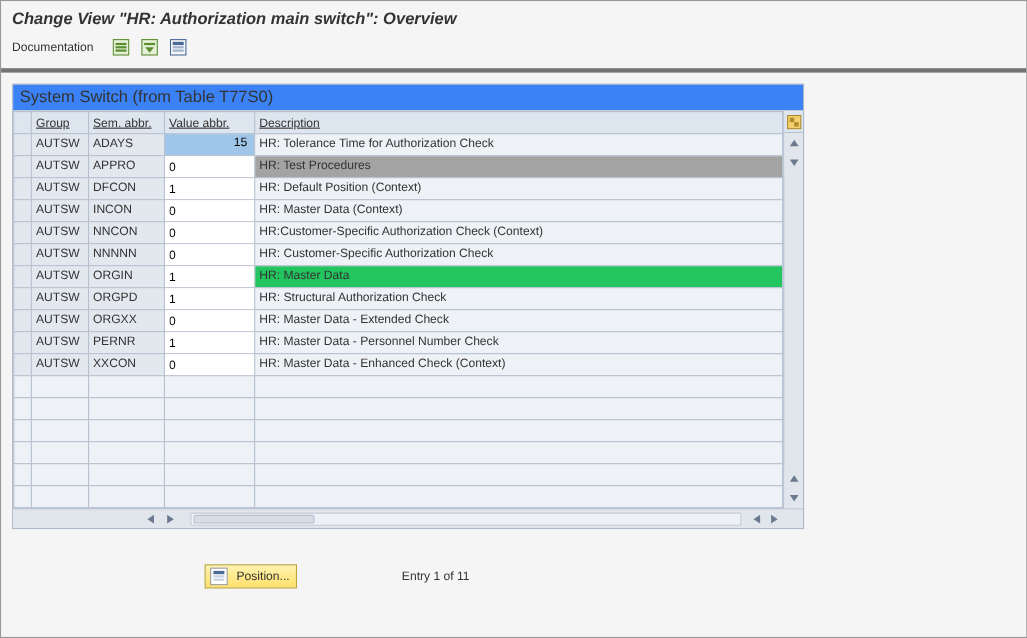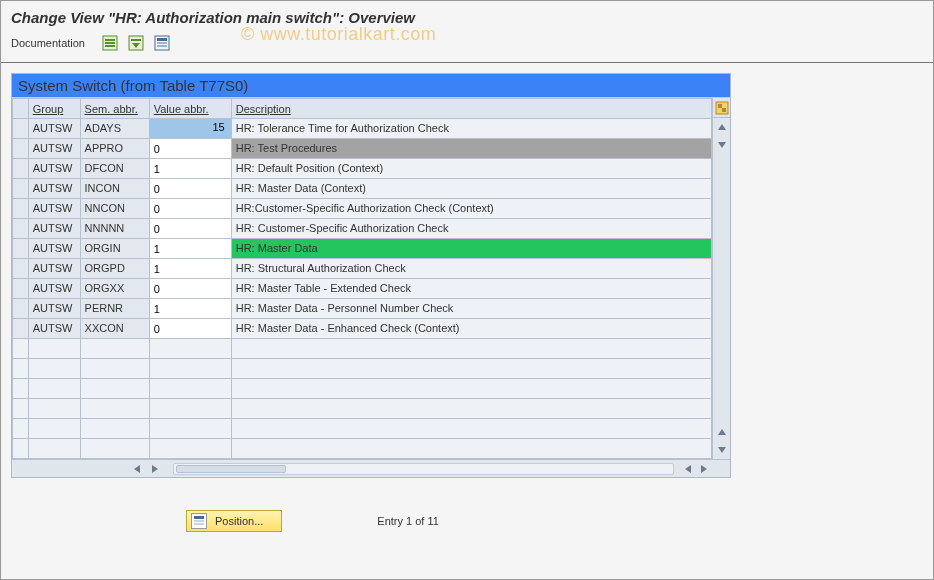--- a/index.html
+++ b/index.html
@@ -25,21 +25,21 @@
       font-size: 15px;
       font-weight: bold;
       font-style: italic;
       color: #333;
     }
     .toolbar {
       display: flex;
       align-items: center;
       gap: 8px;
       padding: 4px 10px 10px 10px;
-      border-bottom: 1px solid #737373;
+      border-bottom: 4px solid #737373;
       position: relative;
     }
     .doc-label {
       font-size: 11px;
       color: #333;
       margin-right: 8px;
     }
     .toolbar-icon {
       width: 18px;
       height: 18px;
@@ -196,21 +196,21 @@
       display: flex;
       align-items: center;
     }
     .position-btn {
       margin-left: 175px;
       display: inline-flex;
       align-items: center;
       background: linear-gradient(#fff3b0, #ffe06b);
       border: 1px solid #b8a63a;
       height: 22px;
-      padding: 0 18px 0 4px;
+      padding: 0 6px 0 4px;
       gap: 8px;
       cursor: pointer;
       font-size: 11px;
       color: #333;
       justify-content: center;
     }
     .position-btn .btn-icon {
       width:16px;height:16px;
       background:#fff;
       border:1px solid #999;
@@ -250,21 +250,20 @@
         </svg>
     </span>
     <span class="toolbar-icon">
       <svg width="16" height="16">
           <rect x="1" y="1" width="14" height="14" fill="none" stroke="#4a6a99"></rect>
           <rect x="3" y="3" width="10" height="3" fill="#4a6a99"></rect>
           <rect x="3" y="7" width="10" height="2" fill="#9eb3cf"></rect>
           <rect x="3" y="10" width="10" height="2" fill="#9eb3cf"></rect>
         </svg>
     </span>
-    <span class="watermark">© www.tutorialkart.com</span>
   </div>
 
   <div class="content-wrap">
     <div class="panel">
       <div class="panel-title">System Switch (from Table T77S0)</div>
       <div class="table-wrap">
         <table class="grid">
           <thead>
             <tr>
               <th class="col-sel"></th>
@@ -418,21 +417,21 @@
                 <td class="col-group">
                   <div class="cell-ro">AUTSW</div>
                 </td>
                 <td class="col-sem">
                   <div class="cell-ro">ORGXX</div>
                 </td>
                 <td class="col-val">
                   <div class="cell-input-wrap"><input class="cell-input" value="0" style=""></div>
                 </td>
                 <td class="col-desc">
-                  <div class="cell-ro" style="background:#eef1f5">HR: Master Table - Extended Check</div>
+                  <div class="cell-ro" style="background:#eef1f5">HR: Master Data - Extended Check</div>
                 </td>
               </tr>
               <tr>
                 <td class="col-sel">
                   <div class="cell-ro"></div>
                 </td>
                 <td class="col-group">
                   <div class="cell-ro">AUTSW</div>
                 </td>
                 <td class="col-sem">

